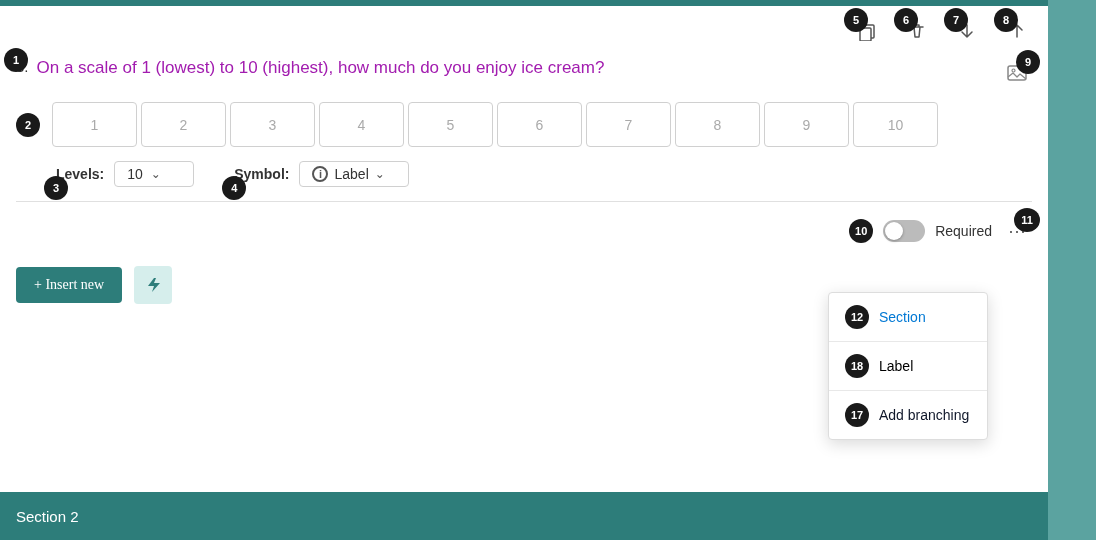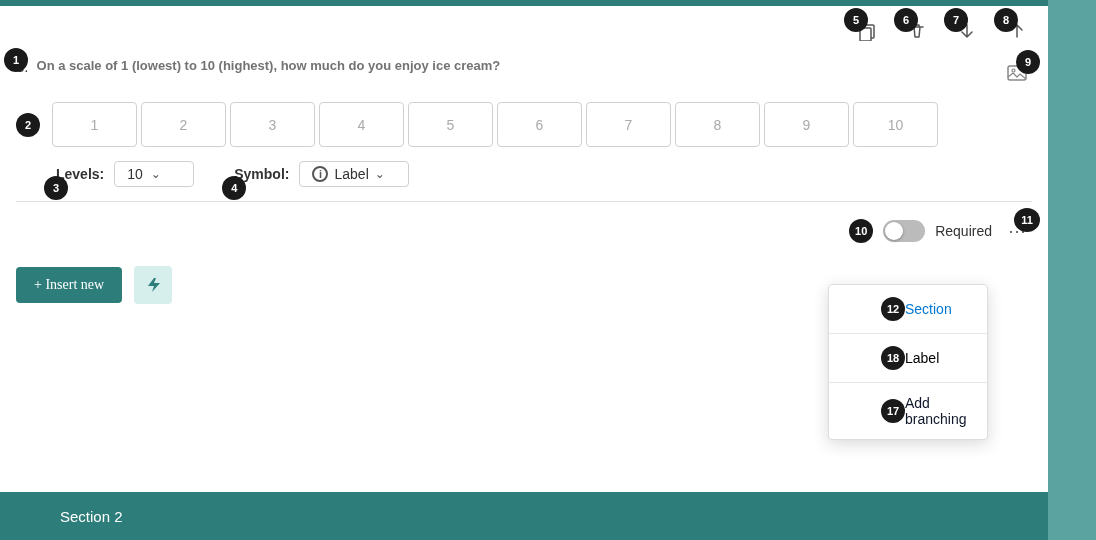--- a/index.html
+++ b/index.html
@@ -102,24 +102,23 @@
       font-weight: bold;
       display: flex;
       align-items: center;
       justify-content: center;
       position: absolute;
       top: -10px;
       left: -12px;
     }
 
     .question-text {
-      font-size: 13px;
-      color: #737373;
+      font-size: 17px;
+      color: #a21caf;
       flex: 1;
-      font-weight: bold;
     }
 
     .question-img-icon {
       width: 30px;
       height: 30px;
       display: flex;
       align-items: center;
       justify-content: center;
       color: #555;
       font-size: 16px;
@@ -391,21 +390,20 @@
       display: flex;
       align-items: center;
       padding: 0 16px;
       margin-top: auto;
     }
 
     .section-label {
       color: white;
       font-size: 15px;
       font-weight: 500;
-      margin-left: 44px;
     }
 
     
     .dropdown-menu {
       position: absolute;
       right: 60px;
       bottom: 100px;
       background: white;
       border: 1px solid #ddd;
       border-radius: 4px;
@@ -413,22 +411,22 @@
       width: 160px;
       z-index: 100;
     }
 
     .dropdown-menu-item {
       padding: 12px 16px;
       font-size: 14px;
       cursor: pointer;
       display: flex;
       align-items: center;
-      position: relative;
-      margin-left: 36px;
+      gap: 10px;
+      position: relative;
     }
 
     .menu-badge {
       width: 24px;
       height: 24px;
       background: #1a1a1a;
       border-radius: 50%;
       color: white;
       font-size: 11px;
       font-weight: bold;

